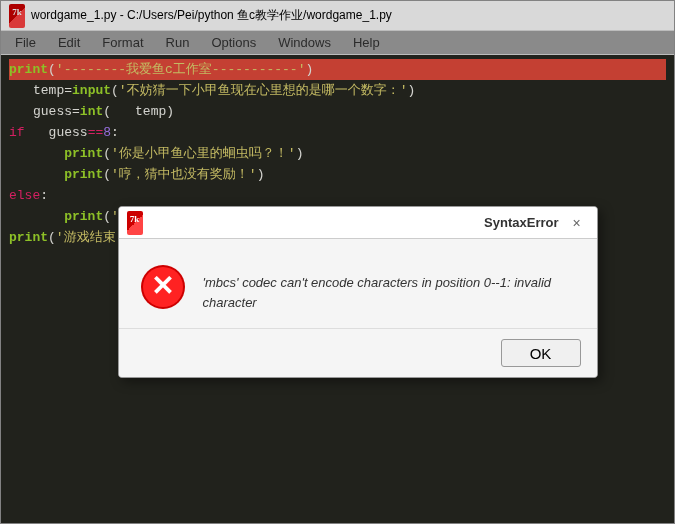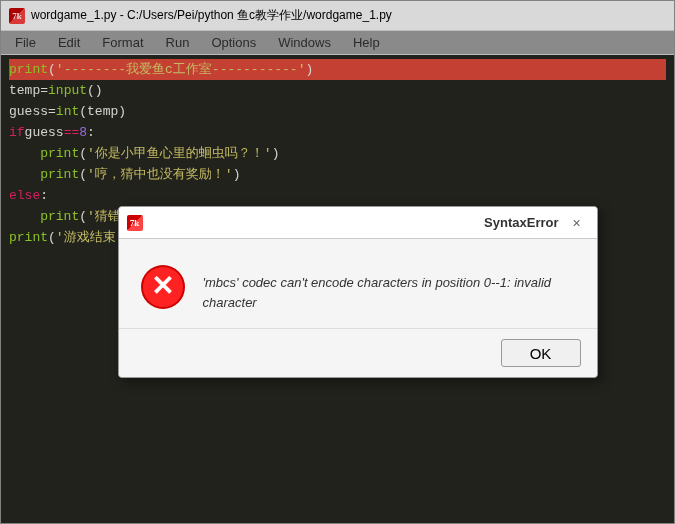--- a/index.html
+++ b/index.html
@@ -67,25 +67,25 @@
       color: #f8f8f2;
       overflow: hidden;
       position: relative;
     }
 
     .line { display: flex; }
     .line.err-line { background: #e74c3c; }
 
     
     .c-kw { color: #f92672; }       
-    .c-fn { color: #a6e22e; }       
+    .c-fn { color: #a6e22e; font-weight: bold; }       
     .c-str { color: #e6db74; }      
     .c-num { color: #ae81ff; }      
     .c-punc { color: #f8f8f2; }     
-    .c-var { color: #f8f8f2; }      
+    .c-var { color: #f8f8f2; margin-left: 24px; }      
     .c-eq { color: #f92672; }       
 
     
     .dialog-overlay {
       position: absolute;
       top: 0; left: 0; right: 0; bottom: 0;
       background: rgba(0,0,0,0.15);
       display: flex;
       align-items: center;
       justify-content: center;
@@ -171,21 +171,21 @@
       cursor: pointer;
       display: flex;
       align-items: center;
       justify-content: center;
     }
 
     
     .tk-icon {
       display: inline-block;
       width: 16px;
-      height: 16px;
+      height: 24px;
       background: linear-gradient(135deg, #cc0000 50%, #ff4444 50%);
       border-radius: 2px;
       font-size: 9px;
       color: white;
       font-weight: bold;
       text-align: center;
       line-height: 16px;
       font-family: serif;
     }
   </style>
@@ -216,20 +216,21 @@
         <span class="c-punc">(</span>
         <span class="c-str">'--------我爱鱼c工作室-----------'</span>
         <span class="c-punc">)</span>
     </div>
 
     <div class="line">
       <span class="c-var">temp</span>
         <span class="c-punc"> = </span>
         <span class="c-fn">input</span>
         <span class="c-punc">(</span>
+        <span class="c-str">'不妨猜一下小甲鱼现在心里想的是哪一个数字：'</span>
         <span class="c-punc">)</span>
     </div>
 
     <div class="line">
       <span class="c-var">guess</span>
         <span class="c-punc"> = </span>
         <span class="c-fn">int</span>
         <span class="c-punc">(</span>
         <span class="c-var">temp</span>
         <span class="c-punc">)</span>

